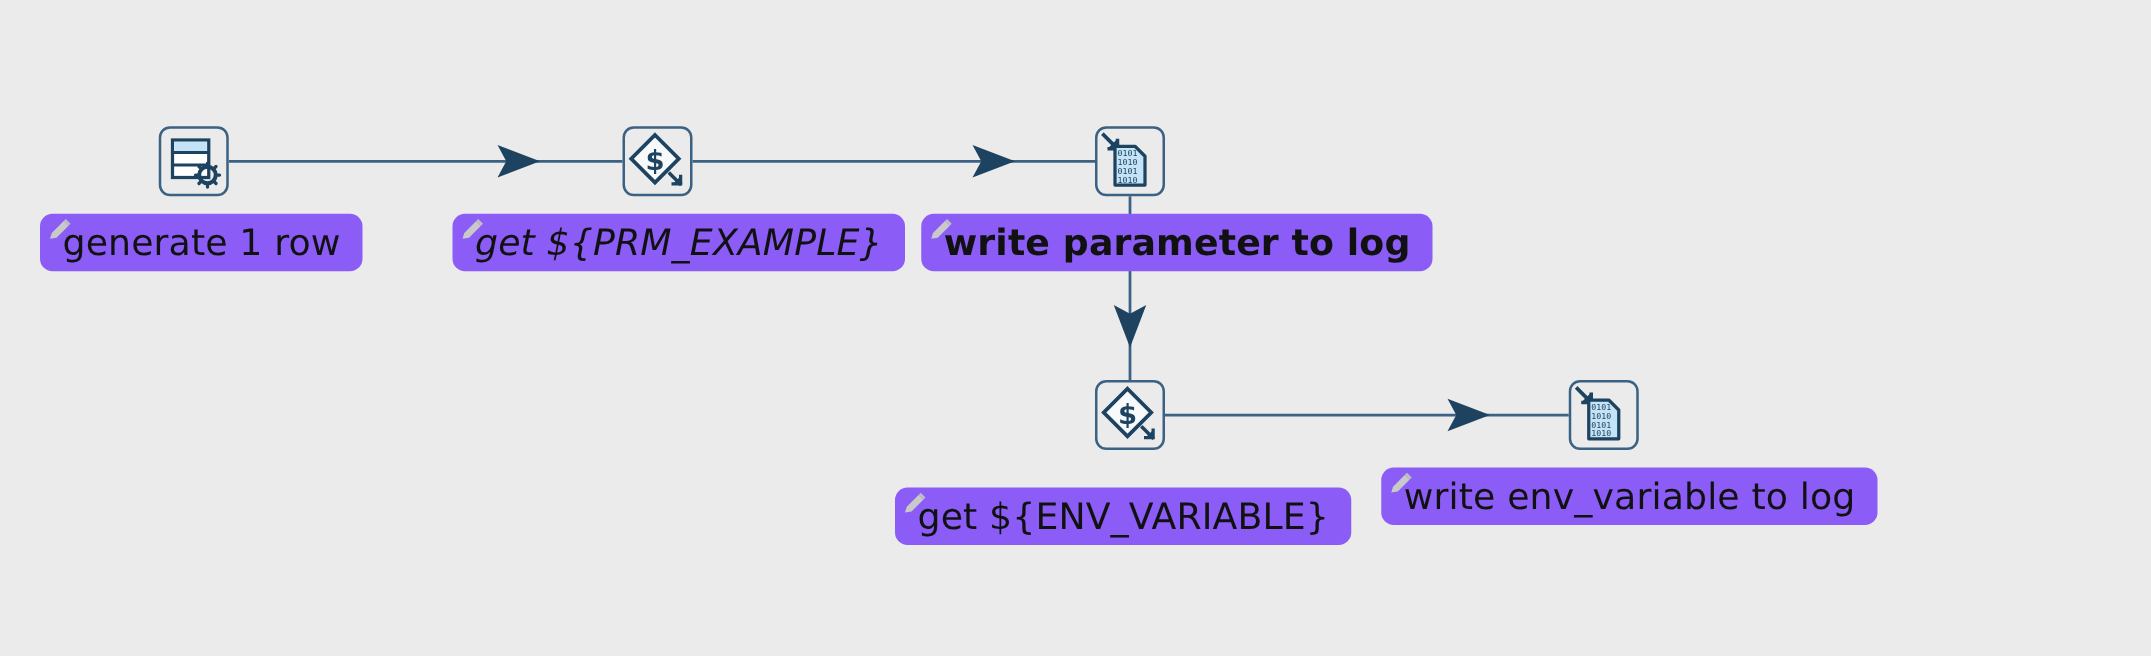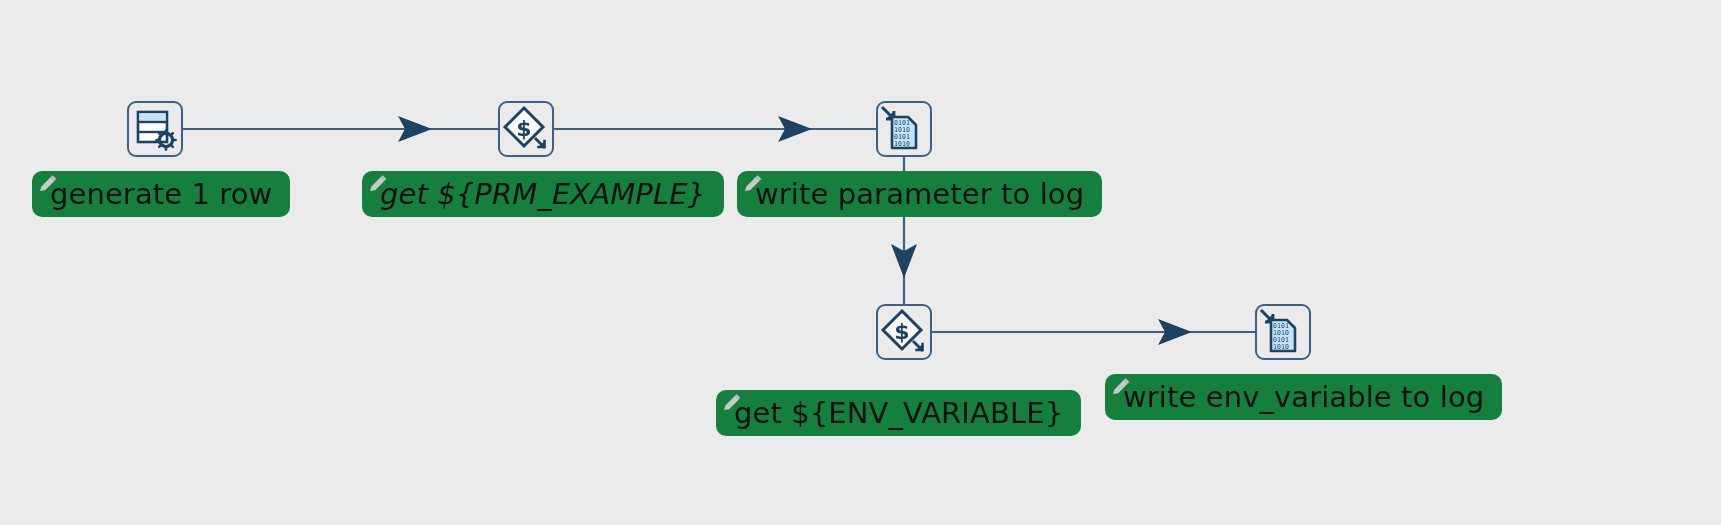--- a/index.html
+++ b/index.html
@@ -30,21 +30,21 @@
     border: 2.2px solid #3b6283;
     border-radius: 9px;
     background: #ebebeb;
     box-sizing: border-box;
   }
   .node svg { display: block; }
   
   .label-pill {
     position: absolute;
     height: 46px;
-    background: #15803d;
+    background: #8b5cf6;
     border-radius: 10px;
     display: flex;
     align-items: center;
     justify-content: center;
     padding: 0 18px;
     box-sizing: border-box;
     white-space: nowrap;
   }
   .label-text {
     font-size: 29px;
@@ -178,21 +178,21 @@
   </div>
 
   <div class="label-pill" style="left:362px; top:171px;font-style:italic;">
     <svg class="pencil" viewBox="0 0 20 20">
       <path d="M 2,17 L 3.4,12.4 L 13,2.8 L 16.8,6.6 L 7.2,16.2 Z" fill="#c9c9c9"></path>
       <path d="M 13,2.8 L 16.8,6.6 L 18.4,5 L 14.6,1.2 Z" fill="#bfbfbf"></path>
     </svg>
     <span class="label-text">get ${PRM_EXAMPLE}</span>
   </div>
 
-  <div class="label-pill" style="left:737px; top:171px;">
+  <div class="label-pill" style="left:737px; top:171px;font-weight:bold;">
     <svg class="pencil" viewBox="0 0 20 20">
       <path d="M 2,17 L 3.4,12.4 L 13,2.8 L 16.8,6.6 L 7.2,16.2 Z" fill="#c9c9c9"></path>
       <path d="M 13,2.8 L 16.8,6.6 L 18.4,5 L 14.6,1.2 Z" fill="#bfbfbf"></path>
     </svg>
     <span class="label-text">write parameter to log</span>
   </div>
 
   <div class="label-pill" style="left:716px; top:374px;margin-top:16px;">
     <svg class="pencil" viewBox="0 0 20 20">
       <path d="M 2,17 L 3.4,12.4 L 13,2.8 L 16.8,6.6 L 7.2,16.2 Z" fill="#c9c9c9"></path>

